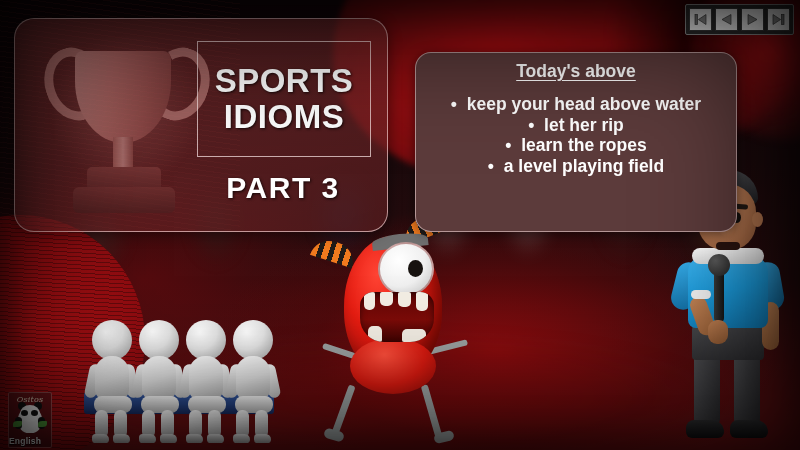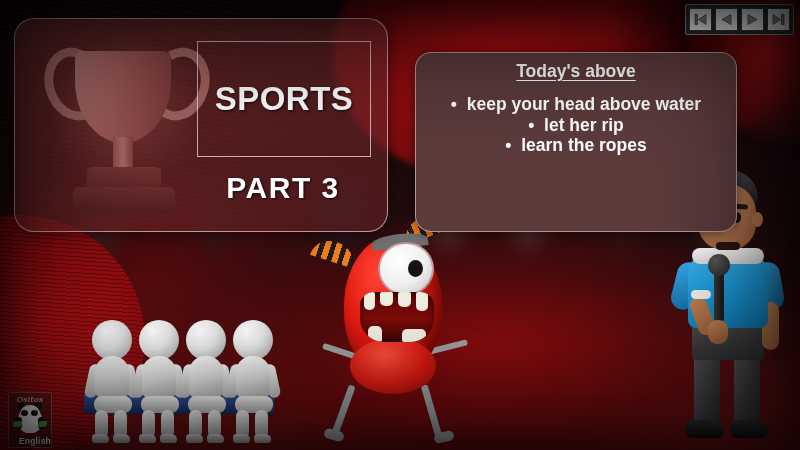--- a/index.html
+++ b/index.html
@@ -188,21 +188,21 @@
   .p-shoeL,.p-shoeR{position:absolute;top:250px;width:38px;height:18px;border-radius:8px 12px 6px 6px;
     background:linear-gradient(180deg,#2e2e30,#101011);}
   .p-shoeL{left:14px;} .p-shoeR{left:58px;}
 
   
   #logo{position:absolute;left:8px;top:392px;width:42px;height:54px;
     background:linear-gradient(180deg,#6b1418 0%,#4e0e12 100%);
     border:1px solid rgba(255,180,180,.35);border-radius:2px;overflow:hidden;}
   #logo-top{position:absolute;top:2px;left:0;width:100%;text-align:center;color:#e8dcc4;
     font-family:"DejaVu Serif",serif;font-style:italic;font-size:8px;letter-spacing:.2px;}
-  #logo-bottom{position:absolute;bottom:1px;left:0;width:100%;text-align:right;color:#ffffff;
+  #logo-bottom{position:absolute;bottom:1px;left:0;width:100%;text-align:left;color:#ffffff;
     font-weight:700;font-size:8.5px;letter-spacing:.2px;text-shadow:0 1px 1px #000;}
   .panda-body{position:absolute;left:9px;top:14px;width:24px;height:26px;border-radius:48% 48% 44% 44%;
     background:#f4f4f4;}
   .panda-head{position:absolute;left:11px;top:12px;width:20px;height:17px;border-radius:50%;background:#fafafa;}
   .panda-ear{position:absolute;top:9px;width:8px;height:8px;border-radius:50%;background:#141414;}
   .panda-ear.l{left:9px;} .panda-ear.r{left:25px;}
   .panda-eye{position:absolute;top:17px;width:7px;height:6px;border-radius:50%;background:#141414;}
   .panda-eye.l{left:12px;} .panda-eye.r{left:22px;}
   .panda-arm{position:absolute;top:24px;width:7px;height:12px;border-radius:4px;background:#141414;}
   .panda-arm.l{left:6px;} .panda-arm.r{left:29px;}
@@ -326,30 +326,32 @@
       <div class="tr-glow"></div>
       <div class="tr-handle l"></div>
       <div class="tr-handle r"></div>
       <div class="tr-cup"></div>
       <div class="tr-stem"></div>
       <div class="tr-b1"></div>
       <div class="tr-b2"></div>
     </div>
     <div id="title-box">
       <div class="title-line">SPORTS</div>
+      <div class="title-line">IDIOMS</div>
     </div>
     <div id="part-label">PART 3</div>
   </div>
 
   <div id="idioms-panel">
     <div id="idioms-title">Today's above</div>
     <ul id="idioms-list">
       <li>keep your head above water</li>
       <li>let her rip</li>
       <li>learn the ropes</li>
+      <li>a level playing field</li>
     </ul>
   </div>
 
   <div id="player-controls">
     <div class="pbtn">
       <svg width="13" height="13" viewBox="0 0 13 13">
         <rect x="1" y="1.5" width="2.4" height="10" fill="#7d7d7d" stroke="#3a3a3a" stroke-width=".7"></rect>
         <polygon points="12,1.5 12,11.5 4.4,6.5" fill="#8c8c8c" stroke="#3a3a3a" stroke-width=".7"></polygon>
       </svg>
     </div>

